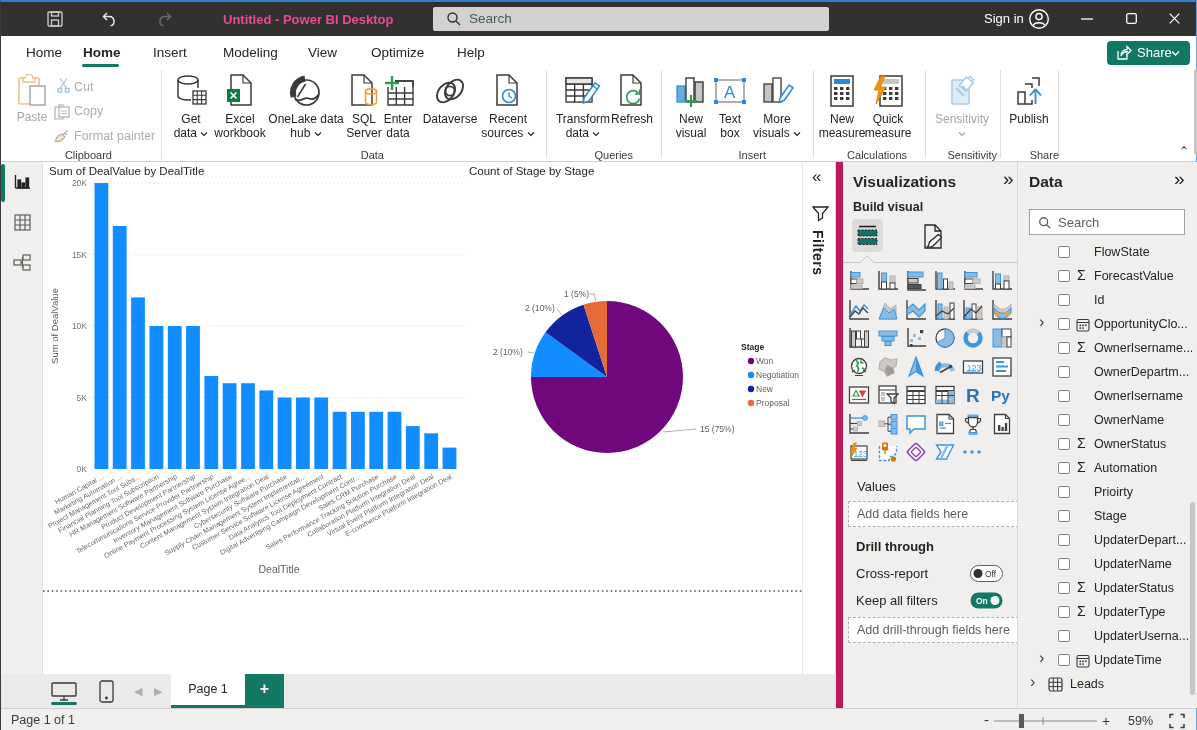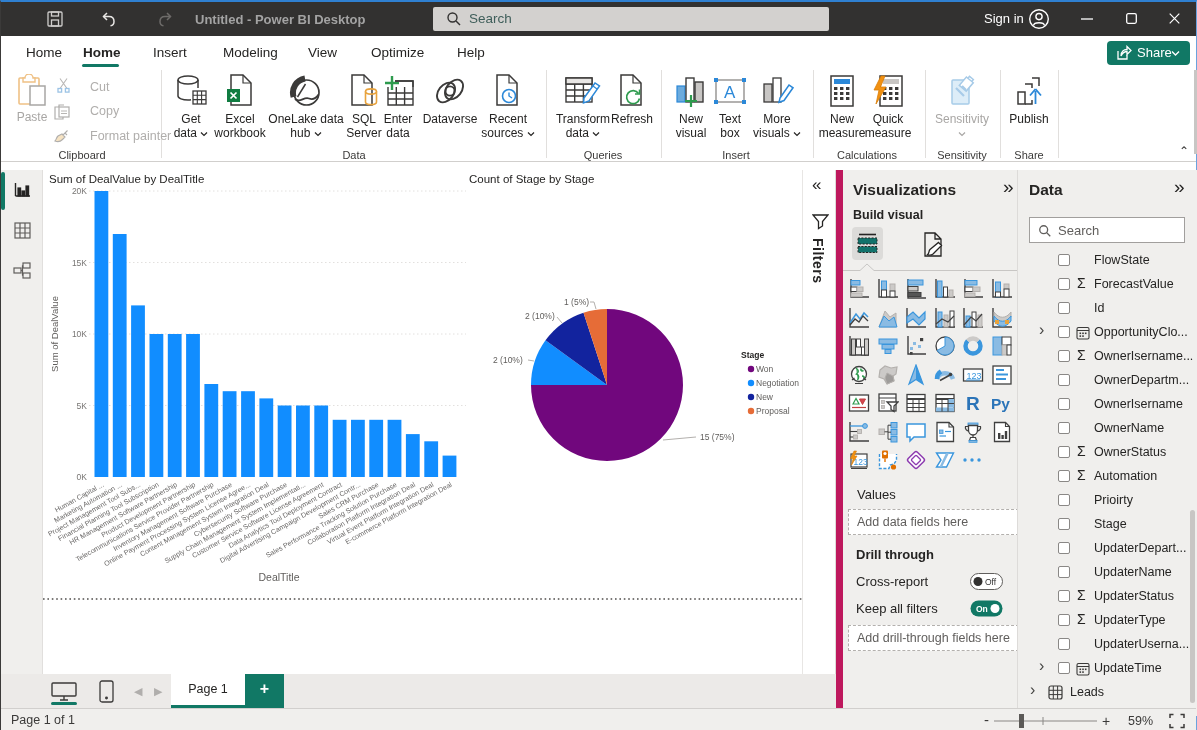--- a/index.html
+++ b/index.html
@@ -2,44 +2,44 @@
 <html><head>
 <meta charset="utf-8">
 <style>
 * { margin:0; padding:0; box-sizing:border-box; }
 html,body { width:1197px; height:730px; overflow:hidden; }
 body { font-family:"Liberation Sans", sans-serif; background:#fff; position:relative; }
 #win { position:absolute; left:0; top:0; width:1197px; height:730px; border-top:2px solid #2f80d1; border-right:1px solid #6aa3de; border-left:1px solid #3b3a39; }
 
 #titlebar { position:absolute; left:0; top:0; width:100%; height:34px; background:#323130; }
 .tbico { position:absolute; top:9px; }
-#titletext { position:absolute; left:194px; top:10px; color:#a3a3a3; font-size:13px; font-weight:600; }
+#titletext { position:absolute; left:222px; top:10px; color:#ec4899; font-size:13px; font-weight:600; }
 #searchpill { position:absolute; left:432px; top:5px; width:396px; height:24px; background:#d3d1cf; border-radius:2px; }
 #searchpill svg { position:absolute; left:13px; top:4px; }
 #searchpill span { position:absolute; left:36px; top:4px; font-size:13.5px; color:#3f5e5a; }
 #signin { position:absolute; left:983px; top:9px; color:#fff; font-size:13px; }
 #avatar { position:absolute; left:1027px; top:6px; }
 
 #menubar { position:absolute; left:0; top:34px; width:100%; height:32px; background:#fff; }
 .menuitem { position:absolute; top:9px; font-size:13.5px; color:#252423; }
 #mi-home { font-weight:bold; }
 #homeline { position:absolute; left:81px; top:28px; width:37px; height:3px; background:#117865; border-radius:2px; }
 #sharebtn { position:absolute; left:1106px; top:5px; width:83px; height:24px; background:#117865; border-radius:4px; color:#fff; font-size:13px; }
 #sharebtn svg { position:absolute; left:9px; top:4px; }
 #sharebtn span { position:absolute; left:30px; top:4px; }
 
 #ribbon { position:absolute; left:0; top:66px; width:100%; height:94px; background:#fff; border-bottom:1px solid #d1cfcd; }
 .rsep { position:absolute; top:2px; width:1px; height:88px; background:#e1dfdd; }
-.grouplabel { position:absolute; top:81px; font-size:11px; color:#3b3a39; text-align:center; }
+.grouplabel { position:absolute; top:81px; font-size:11px; color:#3b3a39; text-align:right; }
 .rbtn { position:absolute; top:6px; text-align:center; color:#252423; font-size:12px; line-height:13.5px; }
 .rbtn .ric { display:block; margin:0 auto 3px auto; }
 .rbtn.dis { color:#a8a6a4; }
-.smalllbl { position:absolute; font-size:12.5px; color:#b0aeac;margin-left:16px; }
-
-#main { position:absolute; left:0; top:168px; width:100%; height:546px; background:#1d4ed8; }
+.smalllbl { position:absolute; font-size:12.5px; color:#b0aeac; }
+
+#main { position:absolute; left:0; top:160px; width:100%; height:546px; background:#1d4ed8; }
 #navrail { position:absolute; left:0; top:0; width:42px; height:512px; background:#f0efed; border-right:1px solid #e1dfdd;}
 #navsel { position:absolute; left:0; top:2px; width:4px; height:38px; background:#117865; border-radius:2px; }
 #canvas { position:absolute; left:42px; top:0; width:759px; height:512px; background:#fff; }
 #filterspane { position:absolute; left:801px; top:0; width:34px; height:512px; background:#fff; border-left:1px solid #e8e6e4; border-right:1px solid #dddbd9; }
 #filterspane .coll { position:absolute; left:9px; top:5px; font-size:17px; color:#252423; }
 #filterspane .ftxt { position:absolute; left:7px; top:68px; font-size:14px; font-weight:bold; color:#252423; writing-mode:vertical-rl; letter-spacing:0.5px;}
 #vizpanel { position:absolute; left:835px; top:0; width:181px; height:546px; background:#f0efed; border-left:7px solid #be185d; }
 #datapanel { position:absolute; left:1016px; top:0; width:180px; height:546px; background:#f0efed; border-left:1px solid #dddbd9; }
 .panelhead { position:absolute; font-size:15.5px; font-weight:bold; color:#252423; }
 .collapse2 { position:absolute; font-size:19px; color:#252423; }

